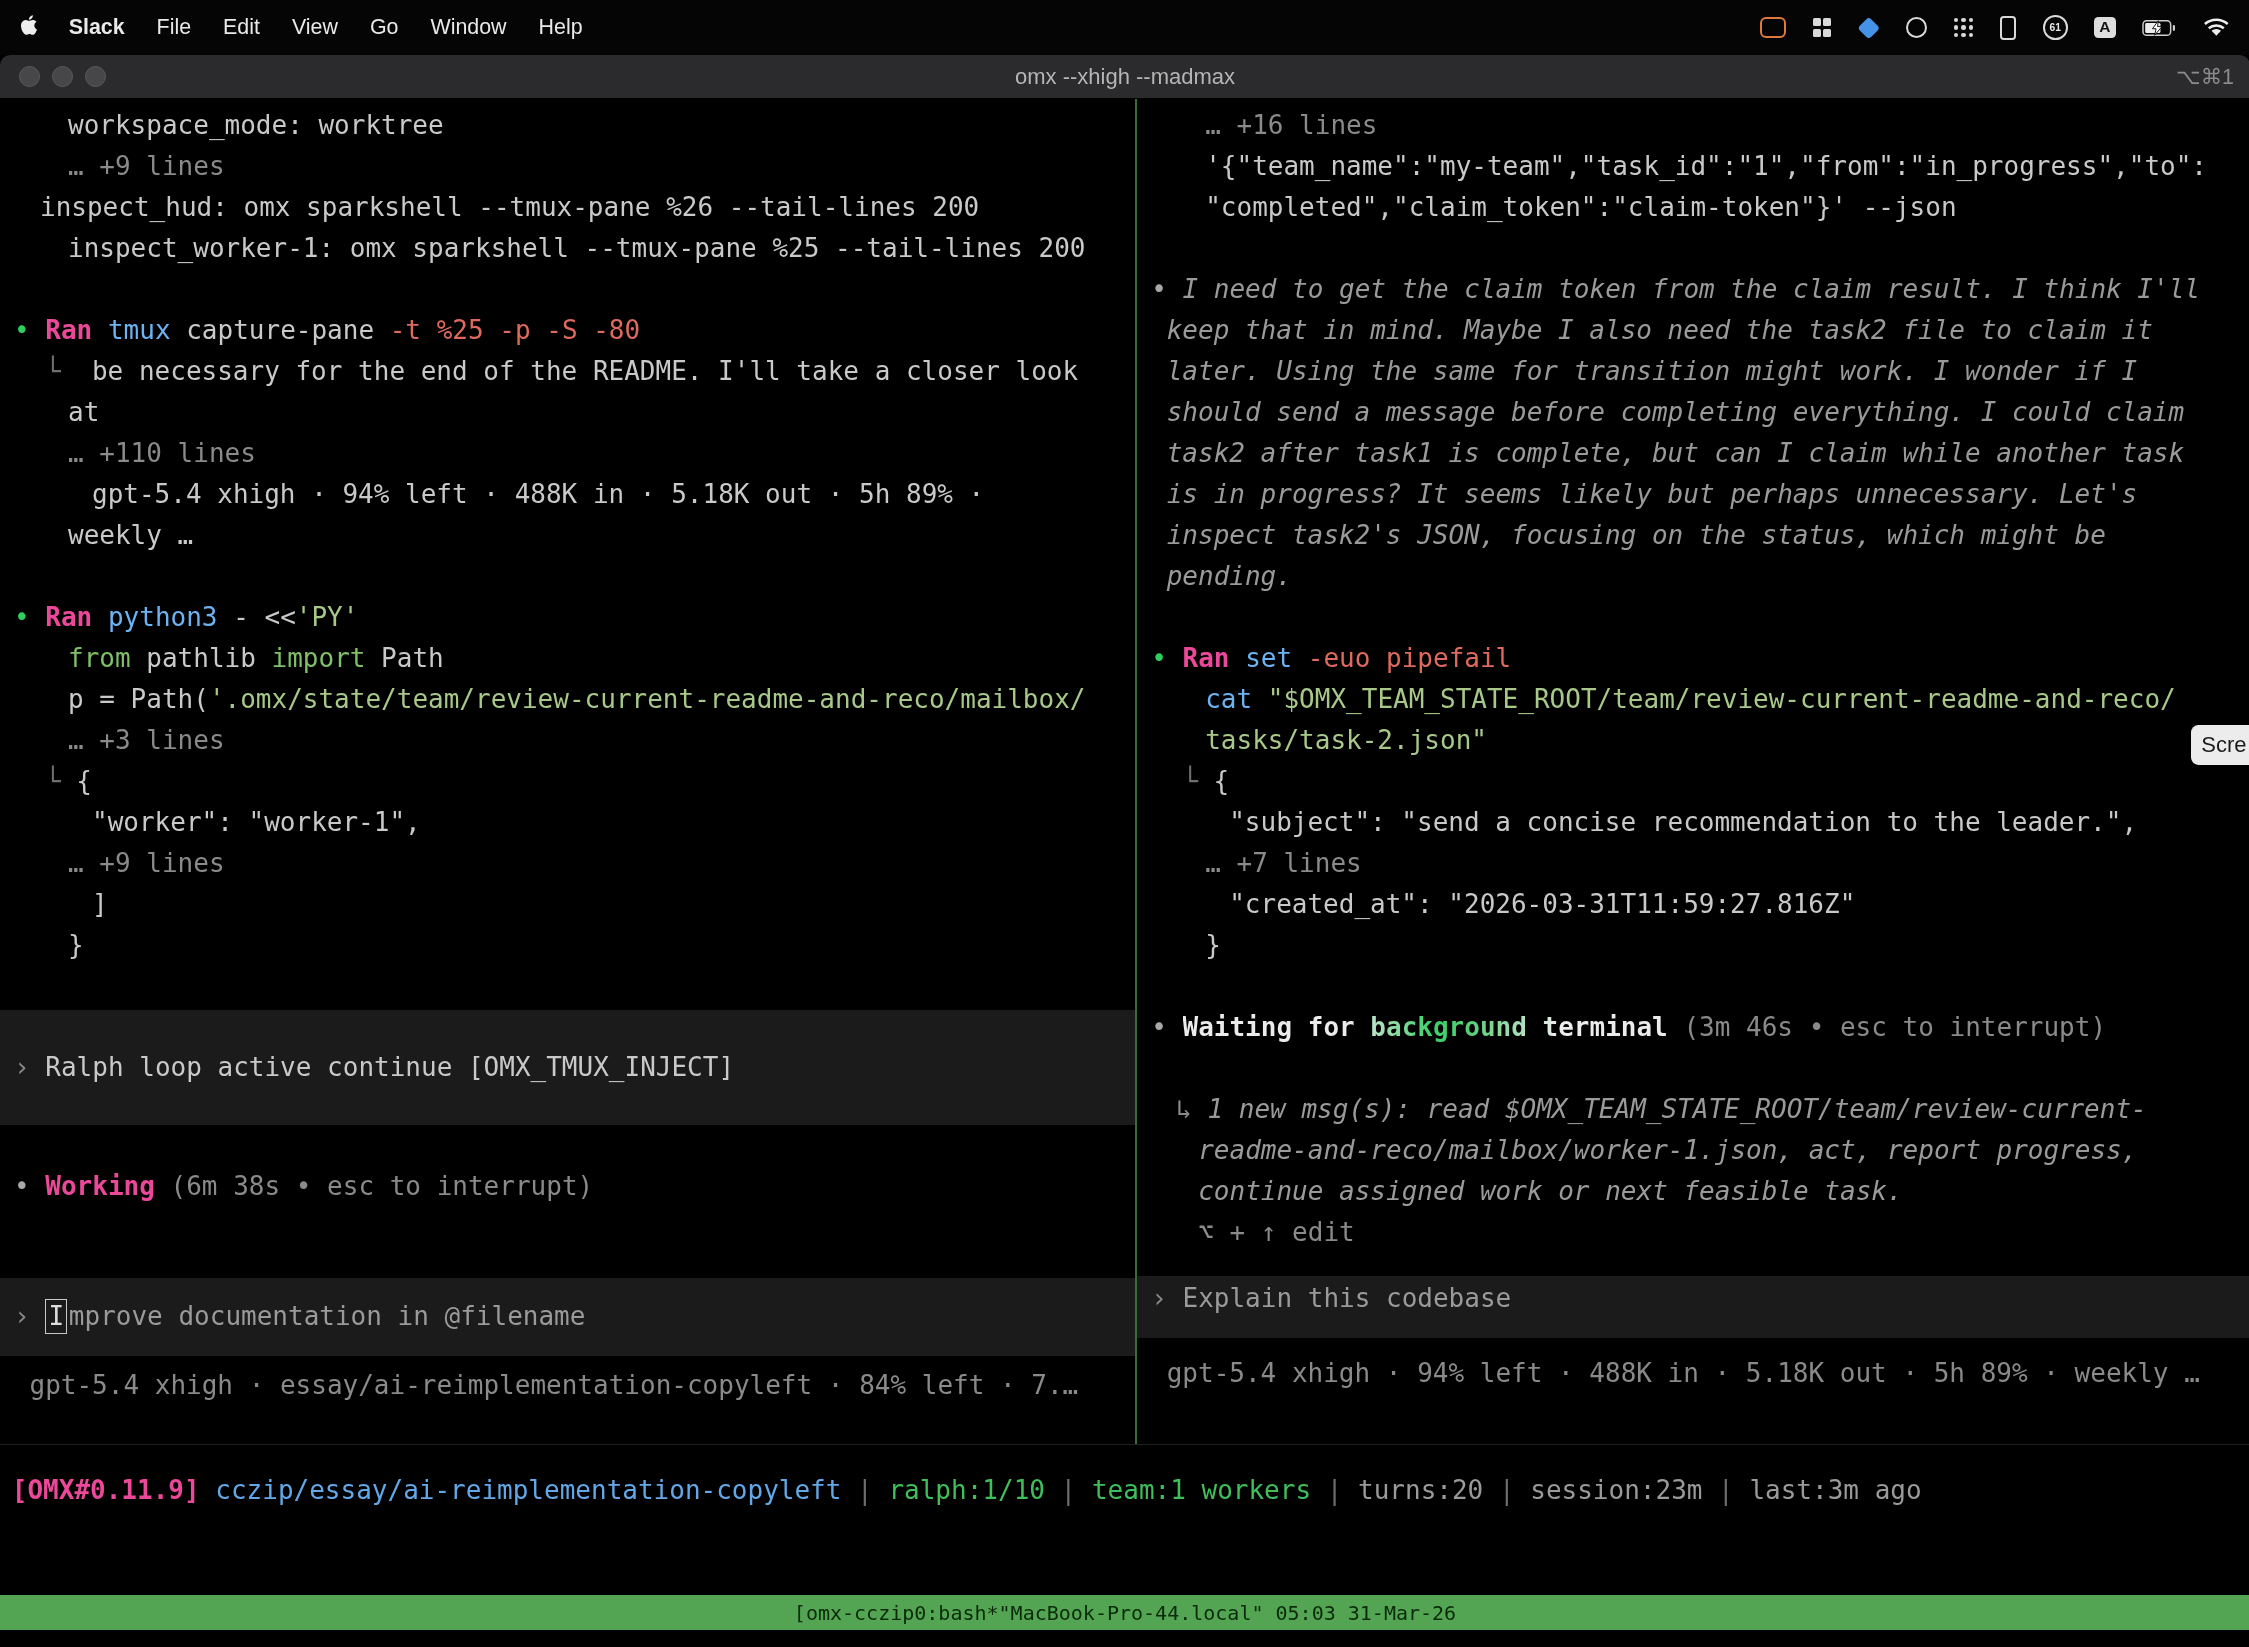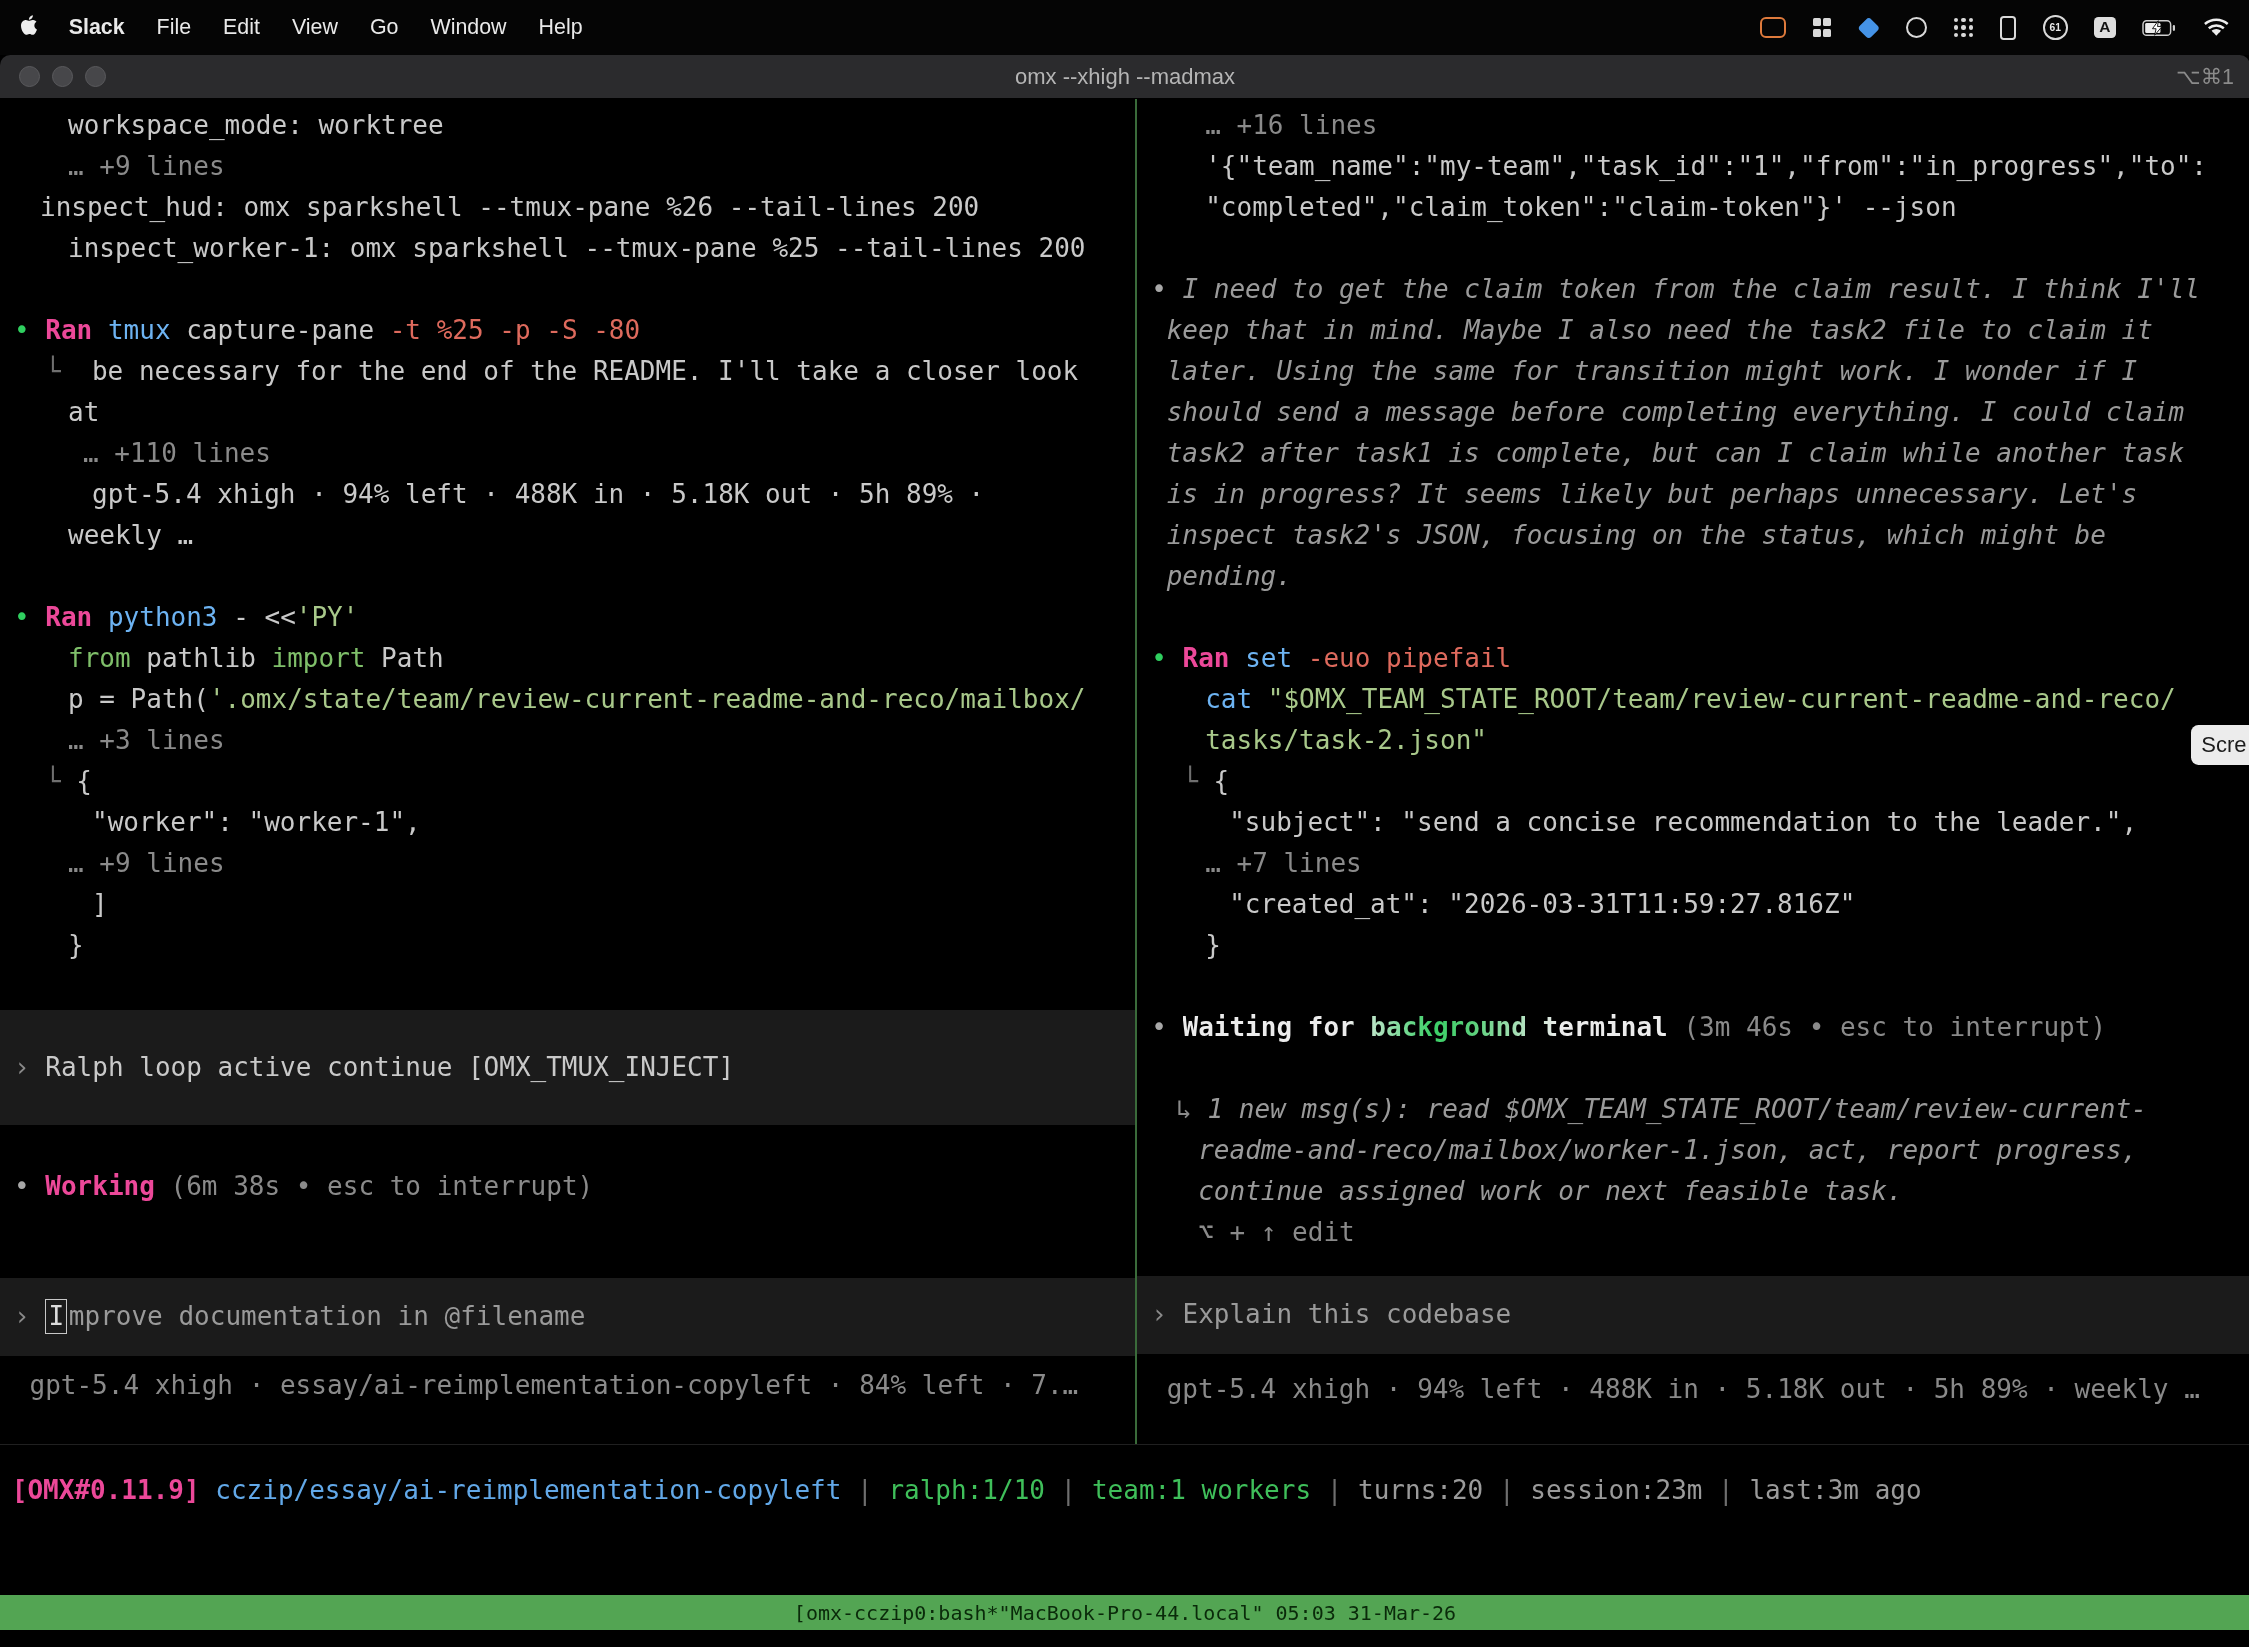--- a/index.html
+++ b/index.html
@@ -163,21 +163,21 @@
   <div class="pane pane-left">
       <div id="pane-left">
         <div class="tline" style="padding-left: 68px;"><span class="t-def">workspace_mode: worktree</span></div>
         <div class="tline" style="padding-left: 68px;"><span class="t-dim">… +9 lines</span></div>
         <div class="tline" style="padding-left: 40px;"><span class="t-def">inspect_hud: omx sparkshell --tmux-pane %26 --tail-lines 200</span></div>
         <div class="tline" style="padding-left: 68px;"><span class="t-def">inspect_worker-1: omx sparkshell --tmux-pane %25 --tail-lines 200</span></div>
         <div class="tline" style="padding-left: 14px;">&nbsp;</div>
         <div class="tline" style="padding-left: 14px;"><span class="t-bullet">• </span><span class="t-bold">Ran </span><span class="t-cmd">tmux </span><span class="t-def">capture-pane </span><span class="t-flag">-t %25 -p -S -80</span></div>
         <div class="tline" style="padding-left: 45px;"><span class="t-dim2">└  </span><span class="t-def">be necessary for the end of the README. I'll take a closer look</span></div>
         <div class="tline" style="padding-left: 68px;"><span class="t-def">at</span></div>
-        <div class="tline" style="padding-left: 68px; margin-left: 15px;"><span class="t-dim">… +110 lines</span></div>
+        <div class="tline" style="padding-left: 68px;"><span class="t-dim">… +110 lines</span></div>
         <div class="tline" style="padding-left: 92px;"><span class="t-def">gpt-5.4 xhigh · 94% left · 488K in · 5.18K out · 5h 89% ·</span></div>
         <div class="tline" style="padding-left: 68px;"><span class="t-def">weekly …</span></div>
         <div class="tline" style="padding-left: 14px;">&nbsp;</div>
         <div class="tline" style="padding-left: 14px;"><span class="t-bullet">• </span><span class="t-bold">Ran </span><span class="t-cmd">python3 </span><span class="t-def">- &lt;&lt;</span><span class="t-str">'PY'</span></div>
         <div class="tline" style="padding-left: 68px;"><span class="t-kw">from</span><span class="t-def"> pathlib </span><span class="t-kw">import</span><span class="t-def"> Path</span></div>
         <div class="tline" style="padding-left: 68px;"><span class="t-def">p = Path(</span><span class="t-str">'.omx/state/team/review-current-readme-and-reco/mailbox/</span></div>
         <div class="tline" style="padding-left: 68px;"><span class="t-dim">… +3 lines</span></div>
         <div class="tline" style="padding-left: 45px;"><span class="t-dim2">└ </span><span class="t-def">{</span></div>
         <div class="tline" style="padding-left: 92px;"><span class="t-def">"worker": "worker-1",</span></div>
         <div class="tline" style="padding-left: 68px;"><span class="t-dim">… +9 lines</span></div>
@@ -219,21 +219,21 @@
         <div class="tline" style="padding-left: 68px;"><span class="t-dim">… +7 lines</span></div>
         <div class="tline" style="padding-left: 92px;"><span class="t-def">"created_at": "2026-03-31T11:59:27.816Z"</span></div>
         <div class="tline" style="padding-left: 68px;"><span class="t-def">}</span></div>
         <div class="tline" style="padding-left: 14px;">&nbsp;</div>
         <div class="tline" style="padding-left: 14px;"><span class="t-bulletdim">• </span><span class="t-shimmer">Waiting for background terminal </span><span class="t-dim">(3m 46s • esc to interrupt)</span></div>
         <div class="tline" style="padding-left: 14px;">&nbsp;</div>
         <div class="tline" style="padding-left: 39px;"><span class="t-dim">↳ </span><span class="t-think">1 new msg(s): read $OMX_TEAM_STATE_ROOT/team/review-current-</span></div>
         <div class="tline" style="padding-left: 61px;"><span class="t-think">readme-and-reco/mailbox/worker-1.json, act, report progress,</span></div>
         <div class="tline" style="padding-left: 61px;"><span class="t-think">continue assigned work or next feasible task.</span></div>
         <div class="tline" style="padding-left: 61px;"><span class="t-dim">⌥ + ↑ edit</span></div>
-        <div class="band" style="margin-top: 23.6px; padding-bottom: 18.5px; padding-top: 18px;">
+        <div class="band" style="margin-top: 23.6px; padding-bottom: 18.5px; padding-top: 2px;">
           <div class="tline" style="padding-left: 14px;"><span class="t-arrow">› </span><span class="t-ghost">Explain this codebase</span></div>
         </div>
         <div class="tline" style="padding-left: 29.5px; margin-top: 14.8px;"><span class="t-dim">gpt-5.4 xhigh · 94% left · 488K in · 5.18K out · 5h 89% · weekly …</span></div>
       </div>
     </div>
 </div>
 
 <div class="hud">
   <div class="tline" id="hud-line"><span class="t-bold">[OMX#0.11.9] </span><span class="t-path">cczip/essay/ai-reimplementation-copyleft</span><span class="t-sep"> | </span><span class="t-green">ralph:1/10</span><span class="t-sep"> | </span><span class="t-green">team:1 workers</span><span class="t-sep"> | </span><span class="t-muted">turns:20</span><span class="t-sep"> | </span><span class="t-muted">session:23m</span><span class="t-sep"> | </span><span class="t-muted">last:3m ago</span></div>
 </div>

